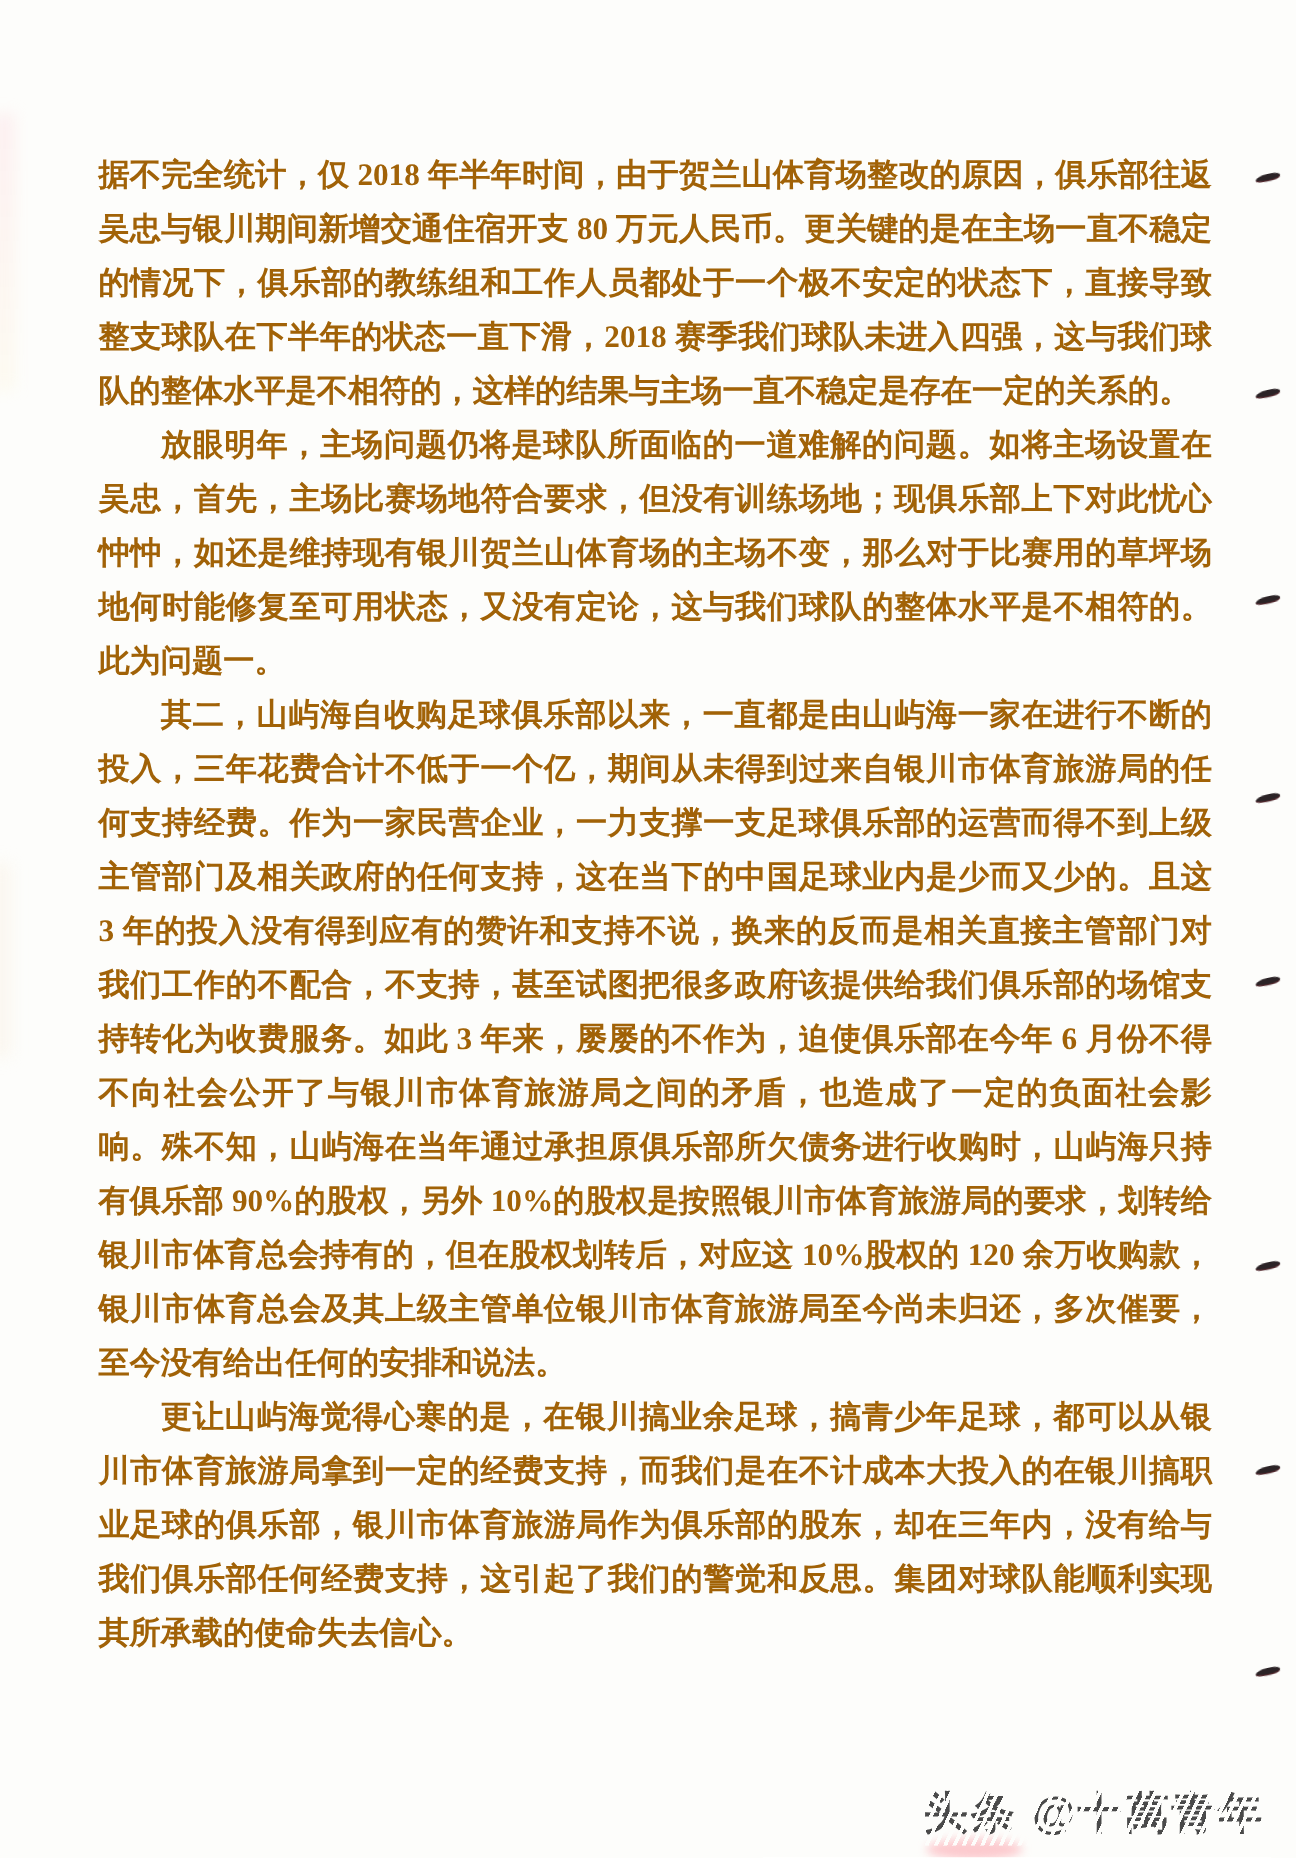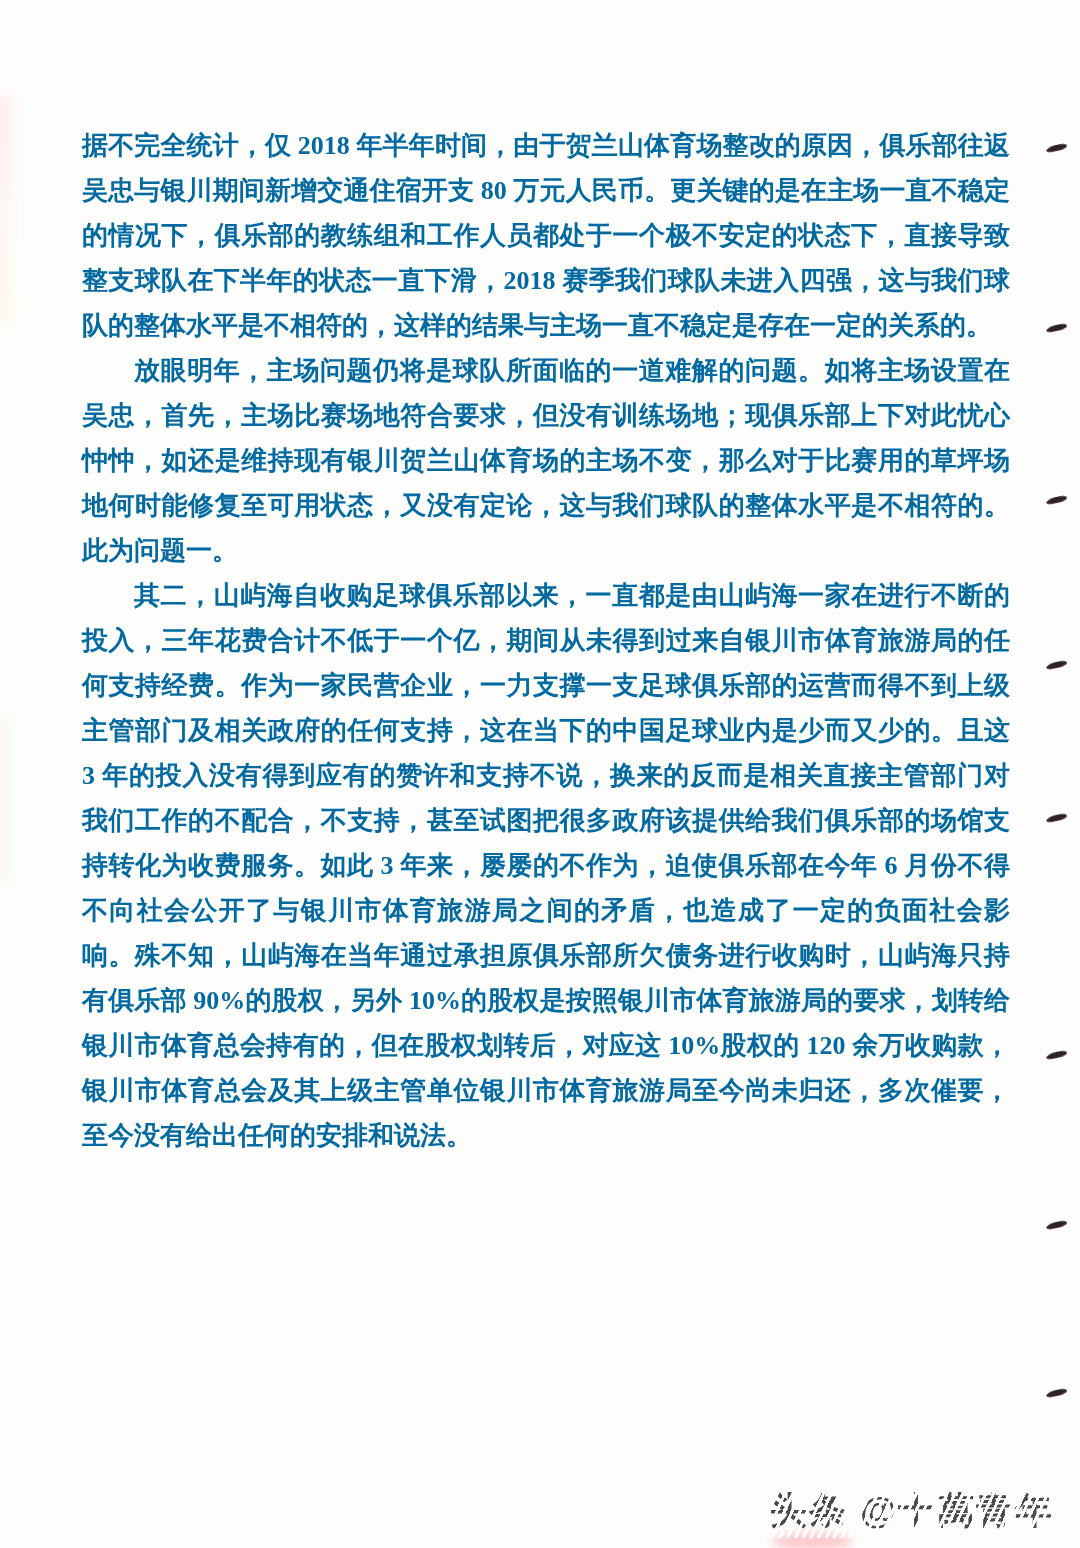--- a/index.html
+++ b/index.html
@@ -9,21 +9,21 @@
     height: 1548px;
     background: #fdfdfb;
     overflow: hidden;
     font-family: "Liberation Serif", "DejaVu Serif", serif;
   }
   .text-block {
     position: absolute;
     left: 82px;
     top: 123px;
     width: 928px;
-    color: #0369a1;
+    color: #a16207;
     font-size: 26px;
     line-height: 45px;
     font-weight: 600;
     text-align: justify;
     text-justify: inter-ideograph;
   }
   .para { margin: 0; padding: 0; }
   .para.indent { text-indent: 2em; }
 
   
@@ -83,20 +83,21 @@
 <div class="page">
 
   <div class="smudge smudge-left-top"></div>
   <div class="smudge smudge-left-mid"></div>
   <div class="smudge smudge-bottom"></div>
 
   <div class="text-block">
     <p class="para">据不完全统计，仅 2018 年半年时间，由于贺兰山体育场整改的原因，俱乐部往返吴忠与银川期间新增交通住宿开支 80 万元人民币。更关键的是在主场一直不稳定的情况下，俱乐部的教练组和工作人员都处于一个极不安定的状态下，直接导致整支球队在下半年的状态一直下滑，2018 赛季我们球队未进入四强，这与我们球队的整体水平是不相符的，这样的结果与主场一直不稳定是存在一定的关系的。</p>
     <p class="para indent">放眼明年，主场问题仍将是球队所面临的一道难解的问题。如将主场设置在吴忠，首先，主场比赛场地符合要求，但没有训练场地；现俱乐部上下对此忧心忡忡，如还是维持现有银川贺兰山体育场的主场不变，那么对于比赛用的草坪场地何时能修复至可用状态，又没有定论，这与我们球队的整体水平是不相符的。此为问题一。</p>
     <p class="para indent">其二，山屿海自收购足球俱乐部以来，一直都是由山屿海一家在进行不断的投入，三年花费合计不低于一个亿，期间从未得到过来自银川市体育旅游局的任何支持经费。作为一家民营企业，一力支撑一支足球俱乐部的运营而得不到上级主管部门及相关政府的任何支持，这在当下的中国足球业内是少而又少的。且这 3 年的投入没有得到应有的赞许和支持不说，换来的反而是相关直接主管部门对我们工作的不配合，不支持，甚至试图把很多政府该提供给我们俱乐部的场馆支持转化为收费服务。如此 3 年来，屡屡的不作为，迫使俱乐部在今年 6 月份不得不向社会公开了与银川市体育旅游局之间的矛盾，也造成了一定的负面社会影响。殊不知，山屿海在当年通过承担原俱乐部所欠债务进行收购时，山屿海只持有俱乐部 90%的股权，另外 10%的股权是按照银川市体育旅游局的要求，划转给银川市体育总会持有的，但在股权划转后，对应这 10%股权的 120 余万收购款，银川市体育总会及其上级主管单位银川市体育旅游局至今尚未归还，多次催要，至今没有给出任何的安排和说法。</p>
+    <p class="para indent">更让山屿海觉得心寒的是，在银川搞业余足球，搞青少年足球，都可以从银川市体育旅游局拿到一定的经费支持，而我们是在不计成本大投入的在银川搞职业足球的俱乐部，银川市体育旅游局作为俱乐部的股东，却在三年内，没有给与我们俱乐部任何经费支持，这引起了我们的警觉和反思。集团对球队能顺利实现其所承载的使命失去信心。</p>
   </div>
 
   <div class="binding-marks">
       <div class="mark" style="top: 145px; background: rgb(43, 35, 38);"></div>
       <div class="mark" style="top: 325px; background: rgb(43, 35, 38);"></div>
       <div class="mark" style="top: 497px; background: rgb(43, 35, 38);"></div>
       <div class="mark" style="top: 662px; background: rgb(43, 35, 38);"></div>
       <div class="mark" style="top: 815px; background: rgb(43, 35, 38);"></div>
       <div class="mark" style="top: 1052px; background: rgb(43, 35, 38);"></div>
       <div class="mark" style="top: 1222px; background: rgb(43, 35, 38);"></div>

